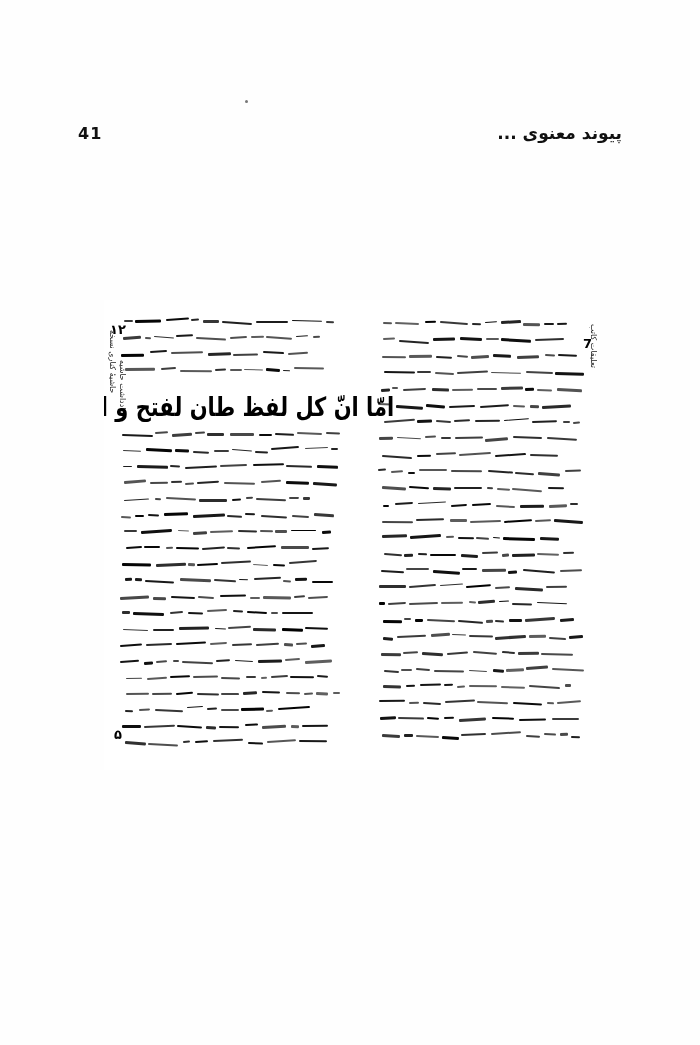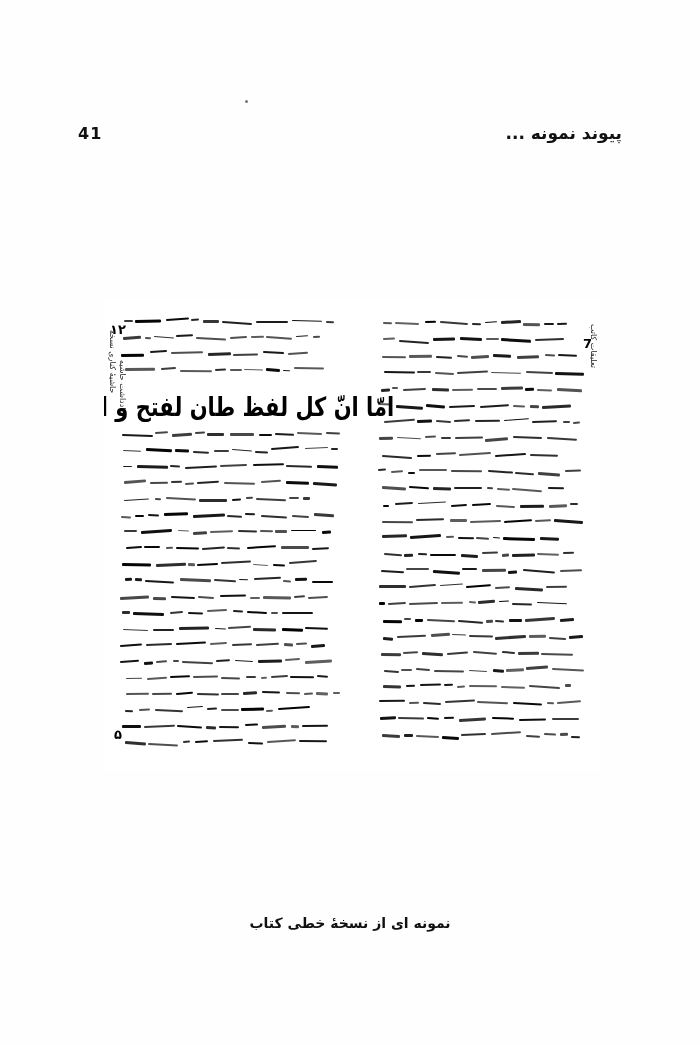--- a/index.html
+++ b/index.html
@@ -156,21 +156,21 @@
   }
 </style>
 </head>
 <body>
 
 <div class="page">
 
   <div class="header-dot"></div>
 
   <div class="header">
-    <span class="header-title">پیوند نمونه ...</span>
+    <span class="header-title">پیوند معنوی ...</span>
     <span class="header-folio">41</span>
   </div>
 
   <div class="plate">
     <div class="plate-inner">
 
       <div class="folio right">
         <span class="corner-mark tr">7</span>
         <span class="margin-note outer-right">تعلیقات کاتب</span>
       <div class="ms-line" style="left: 18.9323px; top: 21.7858px; width: 8.7401px; height: 2.28px; transform: rotate(1.14deg); opacity: 0.67;"></div>
@@ -622,15 +622,14 @@
           <div class="ms-line" style="left: 90.811px; top: 441.114px; width: 13.1458px; height: 1.75px; transform: rotate(-3.67deg); opacity: 0.94;"></div>
           <div class="ms-line" style="left: 108.505px; top: 439.836px; width: 30.2832px; height: 1.97px; transform: rotate(-2.53deg); opacity: 0.81;"></div>
           <div class="ms-line" style="left: 143.979px; top: 441.531px; width: 15.402px; height: 2px; transform: rotate(2.52deg); opacity: 0.93;"></div>
           <div class="ms-line" style="left: 163.399px; top: 441.199px; width: 29.1691px; height: 2.37px; transform: rotate(-3.5deg); opacity: 0.66;"></div>
           <div class="ms-line" style="left: 194.933px; top: 439.838px; width: 28.2509px; height: 2.01px; transform: rotate(0.39deg); opacity: 0.9;"></div>
         </div>
 
     </div>
   </div>
 
-  <div class="caption">نمونه ای از نسخهٔ خطی کتاب</div>
 
 </div>
 
 </body></html>

